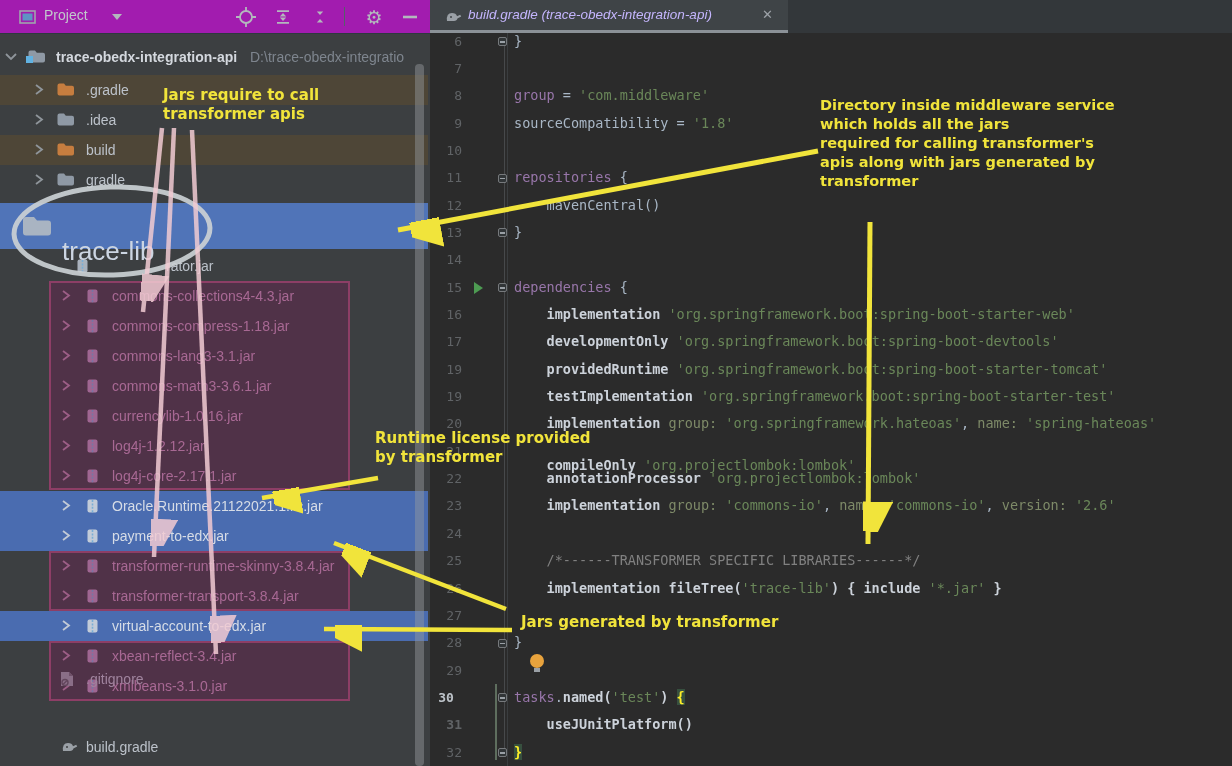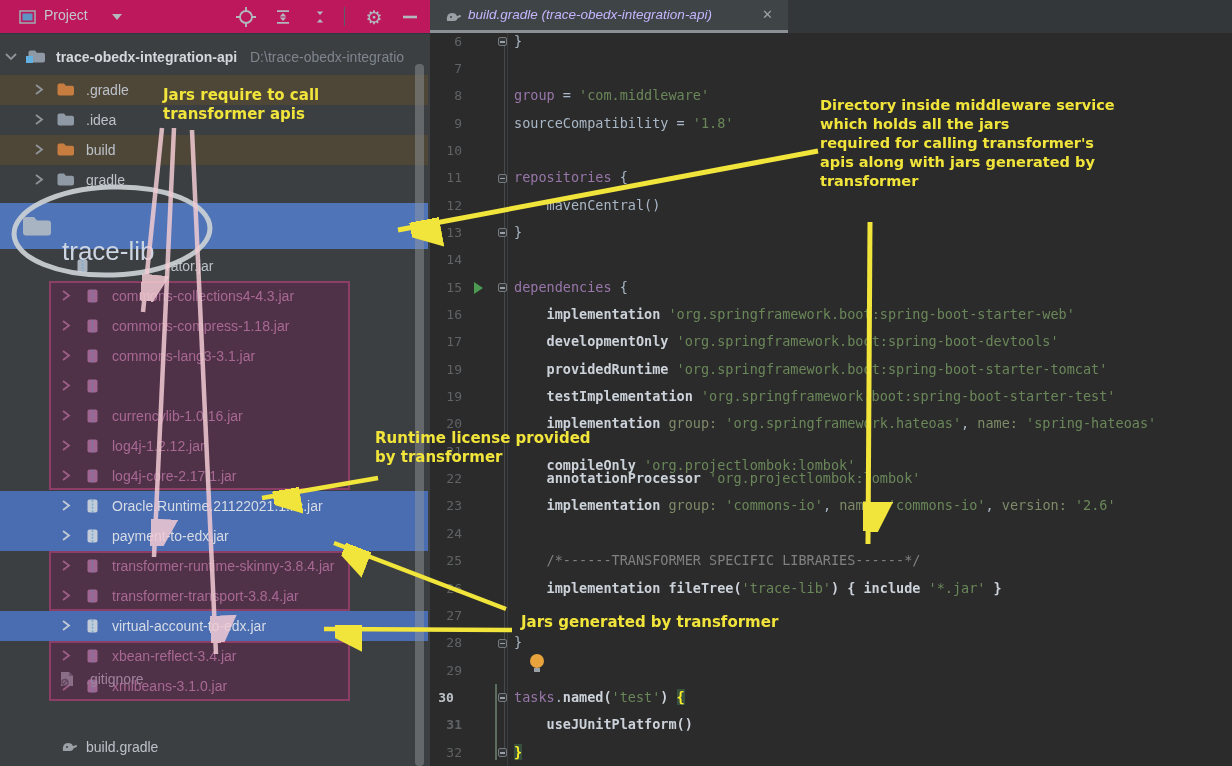--- a/index.html
+++ b/index.html
@@ -3,21 +3,21 @@
 <meta charset="utf-8">
 <style>
   html,body{margin:0;padding:0;background:#1a1c1e;}
   #app{position:relative;width:1232px;height:766px;overflow:hidden;
        background:#2b2d2e;font-family:"Liberation Sans",sans-serif;
        -webkit-font-smoothing:antialiased;}
   .abs{position:absolute;}
 
   
   #panel{left:0;top:33px;width:430px;height:733px;background:#3c3f41;overflow:hidden;}
-  #panel-header{left:0;top:0;width:430px;height:33px;background:#be185d;border-bottom:1px solid #2e3840;}
+  #panel-header{left:0;top:0;width:430px;height:33px;background:#a21caf;border-bottom:1px solid #2e3840;}
   #panel-header .ttl{position:absolute;left:44px;top:7px;color:#c2c7cc;font-size:14px;}
   .hdr-ico{position:absolute;top:6px;width:22px;height:22px;display:flex;align-items:center;justify-content:center;color:#b3b8bd;}
   .tree-row{position:absolute;left:0;width:428px;height:30px;font-size:14px;color:#bcc2ca;overflow:hidden;white-space:nowrap;}
   .tree-row .lbl{position:absolute;top:0;line-height:30px;}
   .tree-row .chev{position:absolute;top:7px;}
   .tree-row .ico{position:absolute;top:7px;}
   .bg-olive{background:#4e4637;}
   .bg-blue{background:#4a6cb0;}
   .txt-pink{color:#c996ba;}
   .txt-sel{color:#d6dce6;}
@@ -149,20 +149,21 @@
    <span class="lbl txt-pink" style="left:112px">commons-lang3-3.1.jar</span>
         </div>
         <div class="tree-row" style="top: 338px;">
           <span class="chev" style="left:60px"><svg width="12" height="14">
               <polyline points="3,3 9,7.5 3,12" fill="none" stroke="#b787a5" stroke-width="1.8"></polyline>
             </svg></span>
    <span class="ico" style="left:86px"><svg width="13" height="16">
               <rect x="1.5" y="1.5" width="10" height="13" rx="2" fill="#bb93b8"></rect>
               <line x1="6.5" y1="2" x2="6.5" y2="14.5" stroke="#79aed6" stroke-width="1.6" stroke-dasharray="2 1.4"></line>
             </svg></span>
+   <span class="lbl txt-pink" style="left:112px">commons-math3-3.6.1.jar</span>
         </div>
         <div class="tree-row" style="top: 368px;">
           <span class="chev" style="left:60px"><svg width="12" height="14">
               <polyline points="3,3 9,7.5 3,12" fill="none" stroke="#b787a5" stroke-width="1.8"></polyline>
             </svg></span>
    <span class="ico" style="left:86px"><svg width="13" height="16">
               <rect x="1.5" y="1.5" width="10" height="13" rx="2" fill="#bb93b8"></rect>
               <line x1="6.5" y1="2" x2="6.5" y2="14.5" stroke="#79aed6" stroke-width="1.6" stroke-dasharray="2 1.4"></line>
             </svg></span>
    <span class="lbl txt-pink" style="left:112px">currencylib-1.0.16.jar</span>

